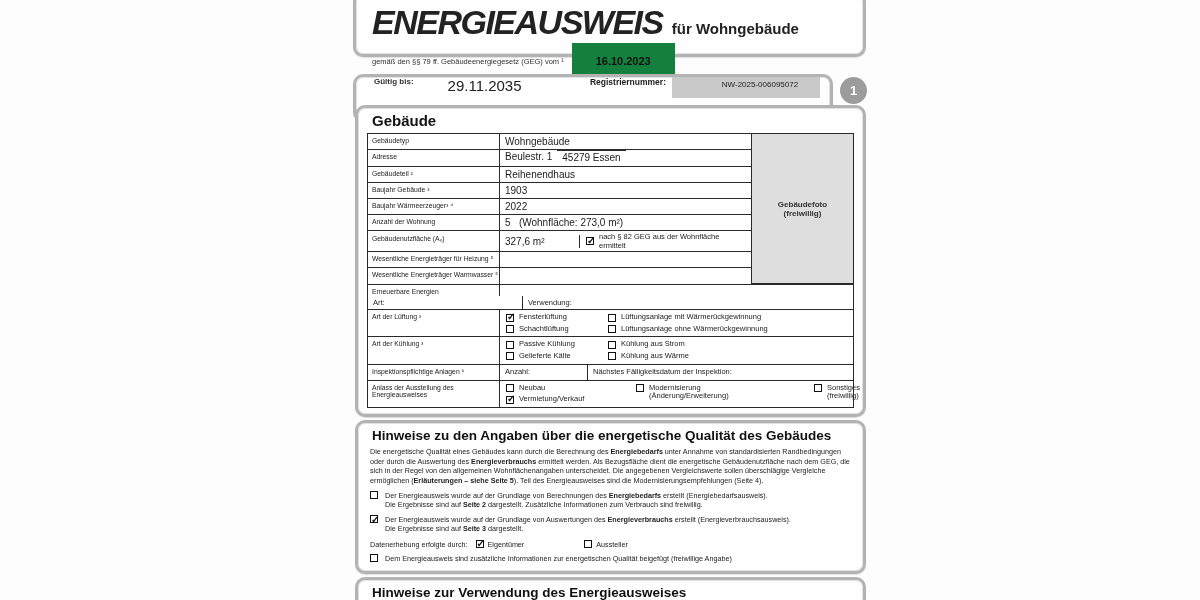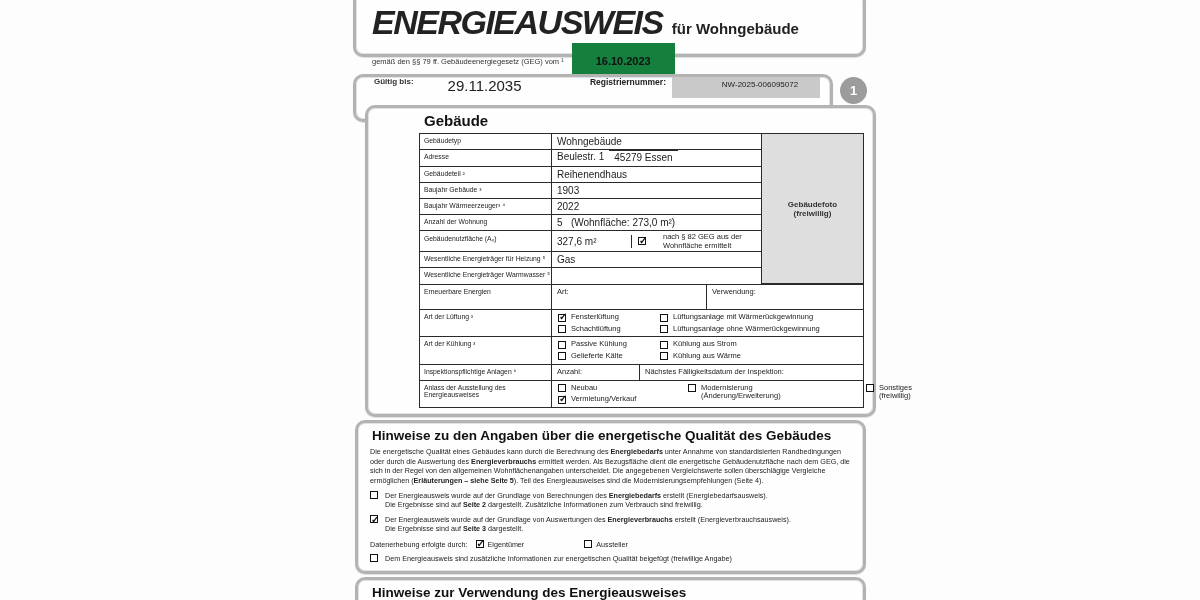--- a/index.html
+++ b/index.html
@@ -21,21 +21,21 @@
   
   .box-valid { top:74px; left:0; width:480px; height:48px; display:flex; align-items:flex-start; padding:0 10px 0 18px; }
   .valid-label { font-size:8px; font-weight:bold; color:#333; }
   .valid-date { font-size:15px; margin-left:34px; color:#222; }
   .reg-label { font-size:8.5px; font-weight:bold; margin-left:auto; color:#222; }
   .reg-hl { background:#c9c9c9; font-size:8px; margin-left:6px; width:148px; text-align:center; padding:3px 0 9px 28px; color:#222; }
   .page-badge { position:absolute; left:487px; top:77px; width:27px; height:27px; border-radius:50%;
     background:#9c9c9c; color:#fff; font-size:13px; font-weight:bold; display:flex; align-items:center; justify-content:center; }
 
   
-  .box-gebaeude { top:105px; left:12px; width:511px; height:312px;padding-left:42px; }
+  .box-gebaeude { top:105px; left:2px; width:511px; height:312px; }
   .box-hinweise { top:420px; left:2px; width:511px; height:154px; }
   .box-verwendung { top:577px; left:2px; width:511px; height:60px; }
   .sec-title { font-size:15px; font-weight:bold; padding:4px 14px 2px; color:#111; }
   .sec-title.sm { font-size:13.5px; padding:5px 14px 2px; }
 
   
   .tbl { margin:2px 9px 0; border:1px solid #2a2a2a; background:#fff; }
   .tgroup-top { display:flex; }
   .tleft { flex:1; min-width:0; }
   .tr { display:flex; border-bottom:1px solid #2a2a2a; min-height:16px; align-items:stretch; }
@@ -45,22 +45,22 @@
   .tv { flex:1; min-width:0; font-size:10px; padding:1px 5px; display:flex; align-items:center; white-space:pre; }
   .tv2 { flex:1; min-width:0; display:flex; }
   .tvline { font-size:10px; padding:1px 5px; height:16px; }
   .tvline.b { border-top:1px solid #2a2a2a; }
   .photo { width:102px; flex:none; border-left:1px solid #2a2a2a; background:#dedede;
     display:flex; flex-direction:column; align-items:center; justify-content:center;
     font-size:8px; font-weight:bold; color:#333; border-bottom:1px solid #2a2a2a; }
   .tgroup-bottom .tr:last-child { border-bottom:none; }
   .split { padding:0; }
   .split .seg-a { width:80px; flex:none; border-right:1px solid #2a2a2a; padding:1px 5px; display:flex; align-items:center; }
-  .split .seg-b { flex:1; display:flex; align-items:center; gap:17px; padding:1px 6px; font-size:7.5px; }
-  .tall { min-height:26px; }
+  .split .seg-b { flex:1; display:flex; align-items:center; gap:5px; padding:1px 6px; font-size:7.5px; }
+  .tall { min-height:26px;flex-direction:column; }
   .halfrow { flex:1; display:flex; align-items:stretch; padding:0; }
   .half-a { width:155px; flex:none; border-right:1px solid #2a2a2a; font-size:7.5px; padding:2px 5px; }
   .half-b { flex:1; font-size:7.5px; padding:2px 5px; }
   .opts { flex:1; display:grid; grid-template-columns:102px 1fr; padding:3px 4px 3px 6px; row-gap:3px; align-content:center; }
   .opt { display:flex; align-items:flex-start; gap:5px; font-size:7.5px; line-height:1.15; color:#222; }
   .opt-label { white-space:pre-line; }
   .anlass-grid { flex:1; display:grid; grid-template-columns:130px 178px 1fr; padding:3px 4px 3px 6px; align-content:center; }
   .anlass-col { display:flex; flex-direction:column; gap:3px; }
   .insp-a { width:88px; flex:none; border-right:1px solid #2a2a2a; font-size:7.5px; padding:2px 5px; }
   .insp-b { flex:1; font-size:7.5px; padding:2px 5px; }
@@ -140,21 +140,20 @@
             <div class="tv split">
               <div class="seg-a">327,6 m²</div>
               <div class="seg-b">
                 <span class="cb" data-checked="true"></span>
                 <span class="opt-label">nach § 82 GEG aus der Wohnfläche ermittelt</span>
               </div>
             </div>
           </div>
           <div class="tr">
             <div class="tl">Wesentliche Energieträger für Heizung ⁵</div>
-            <div class="tv">Gas</div>
           </div>
           <div class="tr">
             <div class="tl">Wesentliche Energieträger Warmwasser ⁵</div>
             <div class="tv"></div>
           </div>
         </div>
         <div class="photo">
           <div>Gebäudefoto</div>
           <div>(freiwillig)</div>
         </div>

